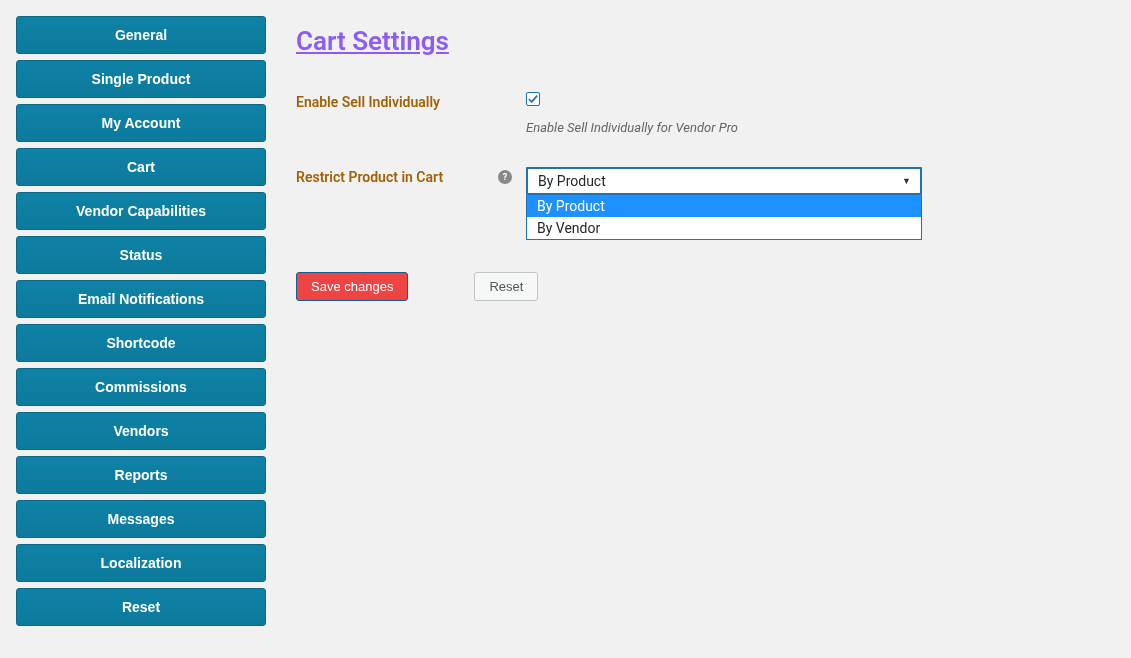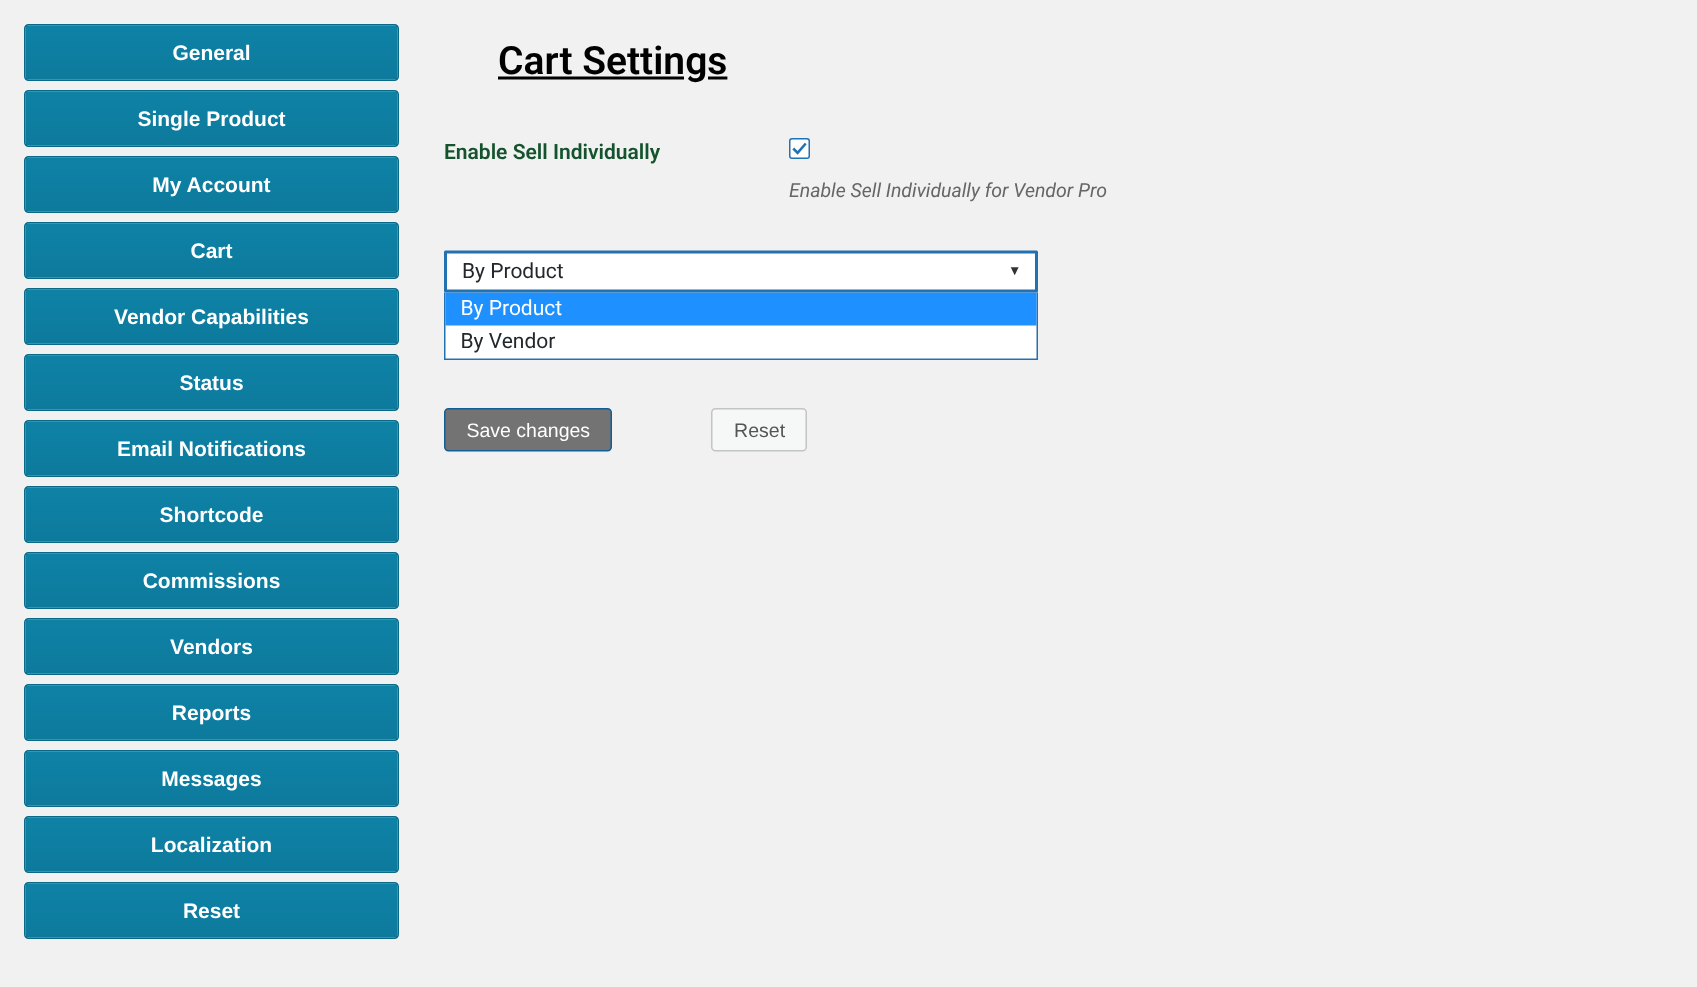--- a/index.html
+++ b/index.html
@@ -34,34 +34,33 @@
     }
     .main {
       flex: 1;
       padding-top: 10px;
     }
     .page-title {
       font-size: 26px;
       font-weight: 600;
       text-decoration: underline;
       margin-bottom: 36px;
-      color: #000000;
-      margin-left: 36px;
+      color: #8b5cf6;
     }
     .form-row {
       display: flex;
       align-items: flex-start;
       margin-bottom: 32px;
     }
     .form-label {
       width: 210px;
       flex-shrink: 0;
       font-weight: 600;
       font-size: 14px;
-      color: #14532d;
+      color: #a16207;
       padding-top: 2px;
     }
     .label-with-help {
       display: flex;
       align-items: center;
       width: 230px;
       flex-shrink: 0;
     }
     .label-with-help .form-label {
       width: auto;
@@ -138,21 +137,21 @@
     .select-option.highlighted {
       background: #1e90ff;
       color: #fff;
     }
     .actions {
       display: flex;
       gap: 6px;
       margin-top: 24px;
     }
     .btn-primary {
-      background: #737373;
+      background: #ef4444;
       color: #fff;
       border: 1px solid #135e96;
       border-radius: 3px;
       padding: 0 14px;
       font-size: 13px;
       cursor: pointer;
     }
     .btn-secondary {
       background: #f6f7f7;
       color: #555;
@@ -196,20 +195,24 @@
         <span class="checkbox">
           <svg viewBox="0 0 12 12">
               <path d="M1 6 L4.5 9.5 L11 2" stroke="#2271b1" stroke-width="2" fill="none"></path>
             </svg>
         </span>
         <div class="desc">Enable Sell Individually for Vendor Pro</div>
       </div>
     </div>
 
     <div class="form-row">
+      <div class="label-with-help">
+        <div class="form-label">Restrict Product in Cart</div>
+        <span class="help-icon">?</span>
+      </div>
       <div class="form-field">
         <div class="select-wrap">
           <div class="select-display">
             <span>By Product</span>
             <span class="select-caret">▼</span>
           </div>
           <div class="select-dropdown">
             <div class="select-option highlighted">By Product</div>
             <div class="select-option">By Vendor</div>
           </div>

